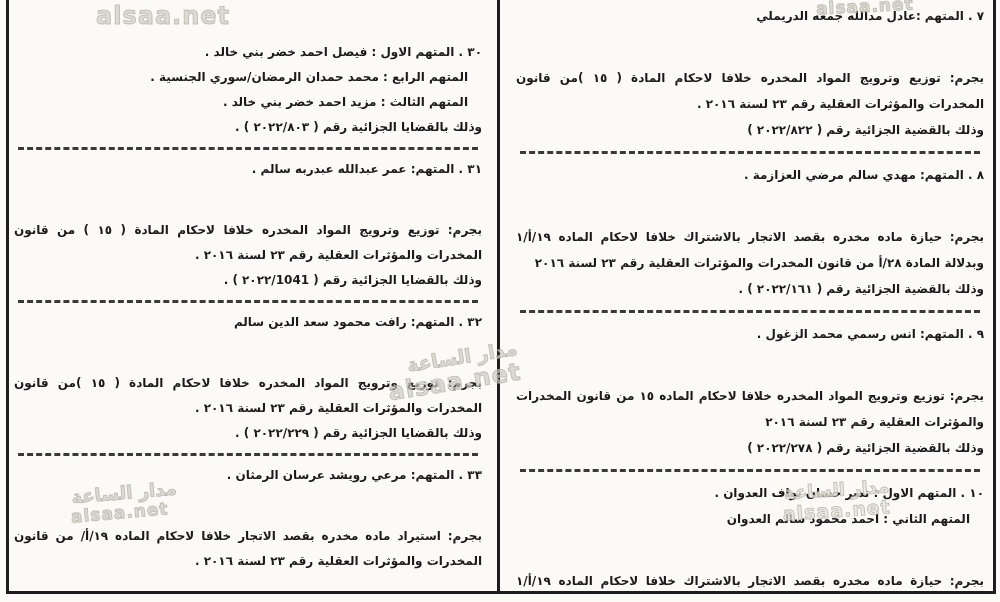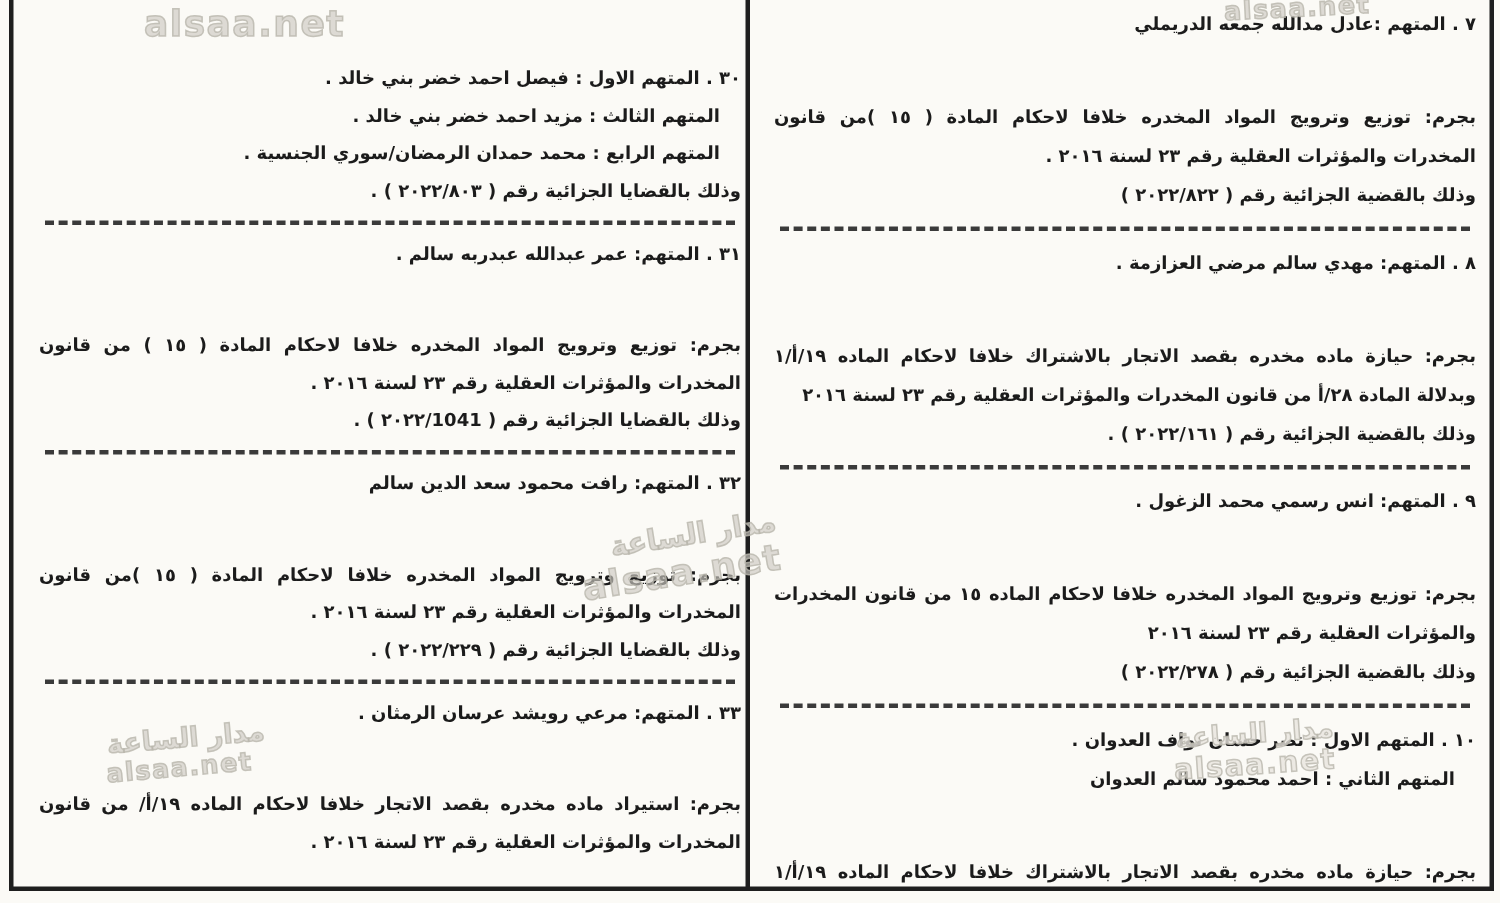--- a/index.html
+++ b/index.html
@@ -11,21 +11,21 @@
   }
   
   .rule{position:absolute;background:#1e1e1e;}
   .rule.left{left:6px;top:0;width:3px;height:593px;}
   .rule.right{right:4px;top:0;width:3px;height:593px;}
   .rule.bottom{left:6px;right:4px;bottom:8px;height:3px;}
   .rule.divider{left:497px;top:0;width:3px;height:593px;}
 
   .col{position:absolute;z-index:1;overflow:hidden;}
   .col-a{top:3px;right:16px;width:468px;height:586px;}
-  .col-b{top:40px;left:26px;width:468px;height:556px;}
+  .col-b{top:40px;left:14px;width:468px;height:556px;}
 
   .entry p{
     margin:0;font-weight:bold;font-size:12px;line-height:26px;
     text-align:right;direction:rtl;
   }
   .col-b .entry p{line-height:25px;}
   .entry p.indent{padding-right:14px;}
   .entry p.charge{text-align:justify;margin-top:36px;}
   .sep{border-top:3px dashed #3a3a3a;margin:8px 4px;}
   .col-b .sep{margin:7px 4px;}
@@ -84,22 +84,22 @@
       <p class="name">١٠ . المتهم الاول : نصر حسان نواف العدوان .</p>
       <p class="name indent">المتهم الثاني : احمد محمود سالم العدوان</p>
       <p class="charge">بجرم: حيازة ماده مخدره بقصد الاتجار بالاشتراك خلافا لاحكام الماده ١٩/أ/١ وبدلالة المادة ٢٨/أ من قانون المخدرات والمؤثرات العقلية رقم ٢٣ لسنة ٢٠١٦</p>
       <p class="case">وذلك بالقضية الجزائية رقم ( ٢٠٢٢/١٦٢ ) .</p>
     </article>
   </section>
 
   <section class="col col-b">
     <article class="entry">
       <p class="name">٣٠ . المتهم الاول : فيصل احمد خضر بني خالد .</p>
+      <p class="name indent">المتهم الرابع : محمد حمدان الرمضان/سوري الجنسية .</p>
       <p class="name indent">المتهم الثالث : مزيد احمد خضر بني خالد .</p>
-      <p class="name indent">المتهم الرابع : محمد حمدان الرمضان/سوري الجنسية .</p>
       <p class="case">وذلك بالقضايا الجزائية رقم ( ٢٠٢٢/٨٠٣ ) .</p>
     </article>
     <div class="sep"></div>
 
     <article class="entry">
       <p class="name">٣١ . المتهم: عمر عبدالله عبدربه سالم .</p>
       <p class="charge">بجرم: توزيع وترويج المواد المخدره خلافا لاحكام المادة ( ١٥ ) من قانون المخدرات والمؤثرات العقلية رقم ٢٣ لسنة ٢٠١٦ .</p>
       <p class="case">وذلك بالقضايا الجزائية رقم ( ٢٠٢٢/1041 ) .</p>
     </article>
     <div class="sep"></div>

